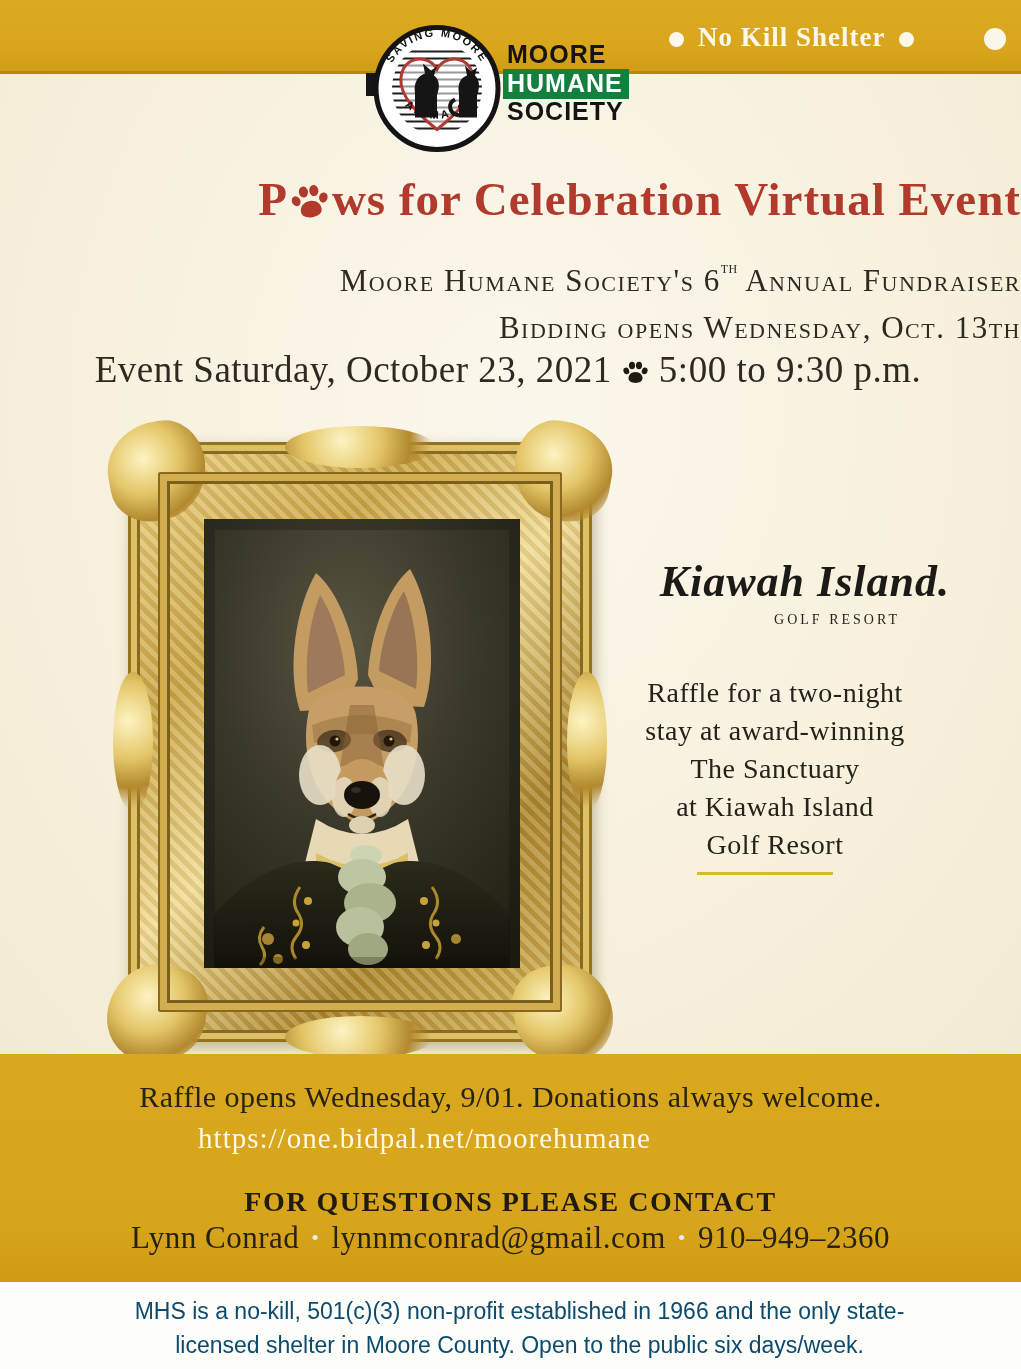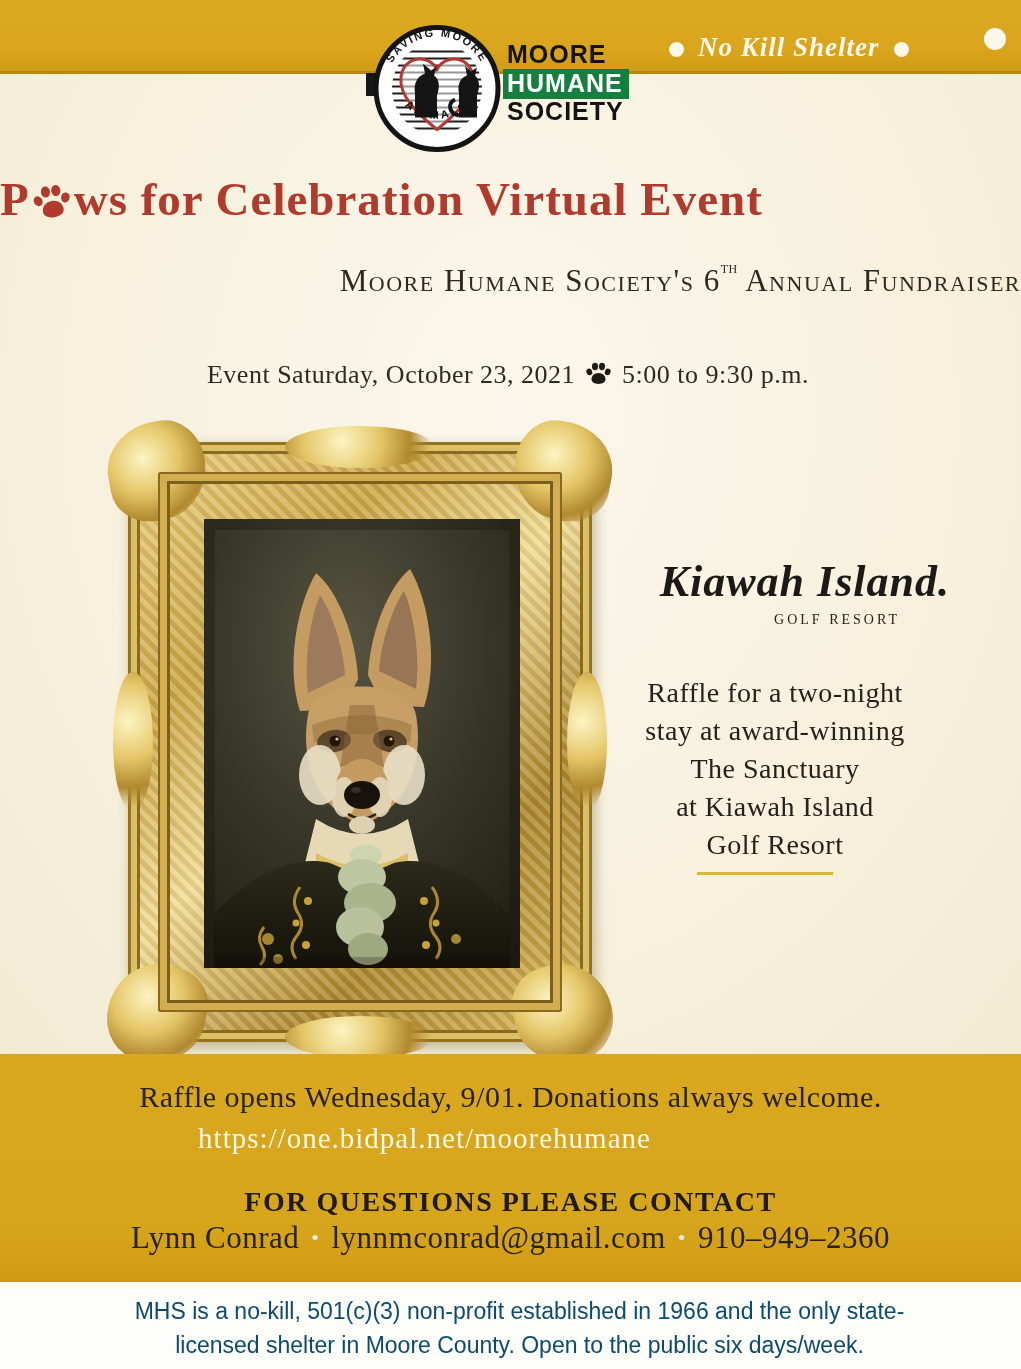--- a/index.html
+++ b/index.html
@@ -2,52 +2,52 @@
 <html><head>
 <meta charset="utf-8">
 <style>
   html,body{margin:0;padding:0;background:#ffffff;}
   .page{position:relative;width:1021px;height:1369px;overflow:hidden;
         background:#fdfcf7;font-family:"Liberation Serif","DejaVu Serif",serif;}
   
   .band-top{position:absolute;left:0;top:0;width:1021px;height:71px;
             background:linear-gradient(180deg,#dcab22 0%,#d8a51c 70%,#cf9c15 100%);
             border-bottom:3px solid #b8890f;}
-  .nokill{position:absolute;left:655px;top:32px;width:260px;text-align:center;
-          color:#fbf7ea;font-style:italic;font-weight:700;font-size:27px;
+  .nokill{position:absolute;left:655px;top:22px;width:260px;text-align:center;
+          color:#fbf7ea;font-weight:700;font-size:27px;
           letter-spacing:1px;white-space:nowrap;}
   .nk-dot{display:inline-block;width:15px;height:15px;border-radius:50%;
           background:#fbf7ea;margin:0 14px;vertical-align:middle;}
   .nk-dot-far{position:absolute;left:984px;top:28px;width:22px;height:22px;
           border-radius:50%;background:#fbf7ea;}
   
   .body-cream{position:absolute;left:0;top:74px;width:1021px;height:980px;
         background:radial-gradient(ellipse at 50% 35%,#fbf7ec 0%,#f7f1de 55%,#f2ebd4 100%);}
   
   .logo-stub{position:absolute;left:366px;top:73px;width:22px;height:23px;background:#161614;}
   .mhs-logo{position:absolute;left:373px;top:25px;width:128px;height:127px;}
   .org-moore,.org-society{position:absolute;left:507px;color:#141414;
         font-family:"Liberation Sans","DejaVu Sans",sans-serif;font-weight:700;
         font-size:25px;letter-spacing:1px;line-height:1;}
   .org-moore{top:42px;}
   .org-humane{position:absolute;left:503px;top:69px;background:#15803d;color:#ffffff;
         font-family:"Liberation Sans","DejaVu Sans",sans-serif;font-weight:700;
         font-size:25px;letter-spacing:1px;line-height:1;padding:2px 6px 3px 4px;}
   .org-society{top:99px;}
   
-  .title{position:absolute;left:0;top:172px;width:1021px;text-align:left;
+  .title{position:absolute;left:0;top:172px;width:1021px;text-align:right;
          color:#b23a2c;font-weight:700;font-size:47px;letter-spacing:1px;white-space:nowrap;}
   .paw-red{width:40px;height:36px;margin:0 2px;vertical-align:-4px;transform:rotate(-8deg);}
   .sub1,.sub2{position:absolute;left:0;width:1021px;text-align:right;color:#2e2a22;
          font-variant:small-caps;font-size:31px;letter-spacing:1.5px;white-space:nowrap;}
   .sub1{top:258px;}
   .sub2{top:310px;}
   .sub1 sup{font-size:0.55em;vertical-align:18px;letter-spacing:.5px;}
-  .sub3{position:absolute;left:0;top:360px;width:1016px;text-align:center;color:#2e2a22;
-         font-size:26px;letter-spacing:.5px;white-space:nowrap;}
+  .sub3{position:absolute;left:0;top:348px;width:1016px;text-align:center;color:#2e2a22;
+         font-size:37px;letter-spacing:.5px;white-space:nowrap;}
   .paw-black{width:27px;height:24px;margin:0 10px;vertical-align:-2px;}
   
   .frame{position:absolute;left:128px;top:442px;width:464px;height:600px;}
   .frame-outer{position:absolute;inset:0;border-radius:10px;
      background:
        repeating-linear-gradient(45deg,rgba(255,252,230,.18) 0 5px,rgba(122,94,25,.12) 5px 10px),
        linear-gradient(135deg,#eed488 0%,#c9a446 28%,#f0db96 48%,#a9832c 72%,#dcbd62 100%);
      box-shadow:inset 0 0 0 3px #94731f, inset 0 0 0 9px #dcc066,
                 inset 0 0 0 12px #8a6a20, 3px 5px 14px rgba(90,68,12,.35);}
   .frame-carve{position:absolute;inset:30px;border-radius:3px;
@@ -144,20 +144,21 @@
 
   <div class="title"><span>P</span><svg class="paw-red" viewBox="0 0 24 22" fill="#b23a2c">
         <ellipse cx="3.6" cy="10" rx="2.6" ry="3.1" transform="rotate(-20 3.6 10)"></ellipse>
         <ellipse cx="8.8" cy="5" rx="2.8" ry="3.4"></ellipse>
         <ellipse cx="15.2" cy="5" rx="2.8" ry="3.4"></ellipse>
         <ellipse cx="20.4" cy="10" rx="2.6" ry="3.1" transform="rotate(20 20.4 10)"></ellipse>
         <path d="M12,11 C15.8,11 18.4,13.6 18.4,16.6 C18.4,19.6 15.6,21 12,21 C8.4,21 5.6,19.6 5.6,16.6 C5.6,13.6 8.2,11 12,11 Z"></path>
       </svg><span>ws for Celebration Virtual Event</span></div>
 
   <div class="sub1"><span>Moore Humane Society's 6</span><sup>th</sup><span> Annual Fundraiser</span></div>
+  <div class="sub2">Bidding opens Wednesday, Oct. 13th</div>
   <div class="sub3"><span>Event Saturday, October 23, 2021</span><svg class="paw-black" viewBox="0 0 24 22" fill="#1e1b15">
         <ellipse cx="3.6" cy="10" rx="2.6" ry="3.1" transform="rotate(-20 3.6 10)"></ellipse>
         <ellipse cx="8.8" cy="5" rx="2.8" ry="3.4"></ellipse>
         <ellipse cx="15.2" cy="5" rx="2.8" ry="3.4"></ellipse>
         <ellipse cx="20.4" cy="10" rx="2.6" ry="3.1" transform="rotate(20 20.4 10)"></ellipse>
         <path d="M12,11 C15.8,11 18.4,13.6 18.4,16.6 C18.4,19.6 15.6,21 12,21 C8.4,21 5.6,19.6 5.6,16.6 C5.6,13.6 8.2,11 12,11 Z"></path>
       </svg><span>5:00 to 9:30 p.m.</span></div>
 
   <div class="frame">
     <div class="frame-outer"></div>

